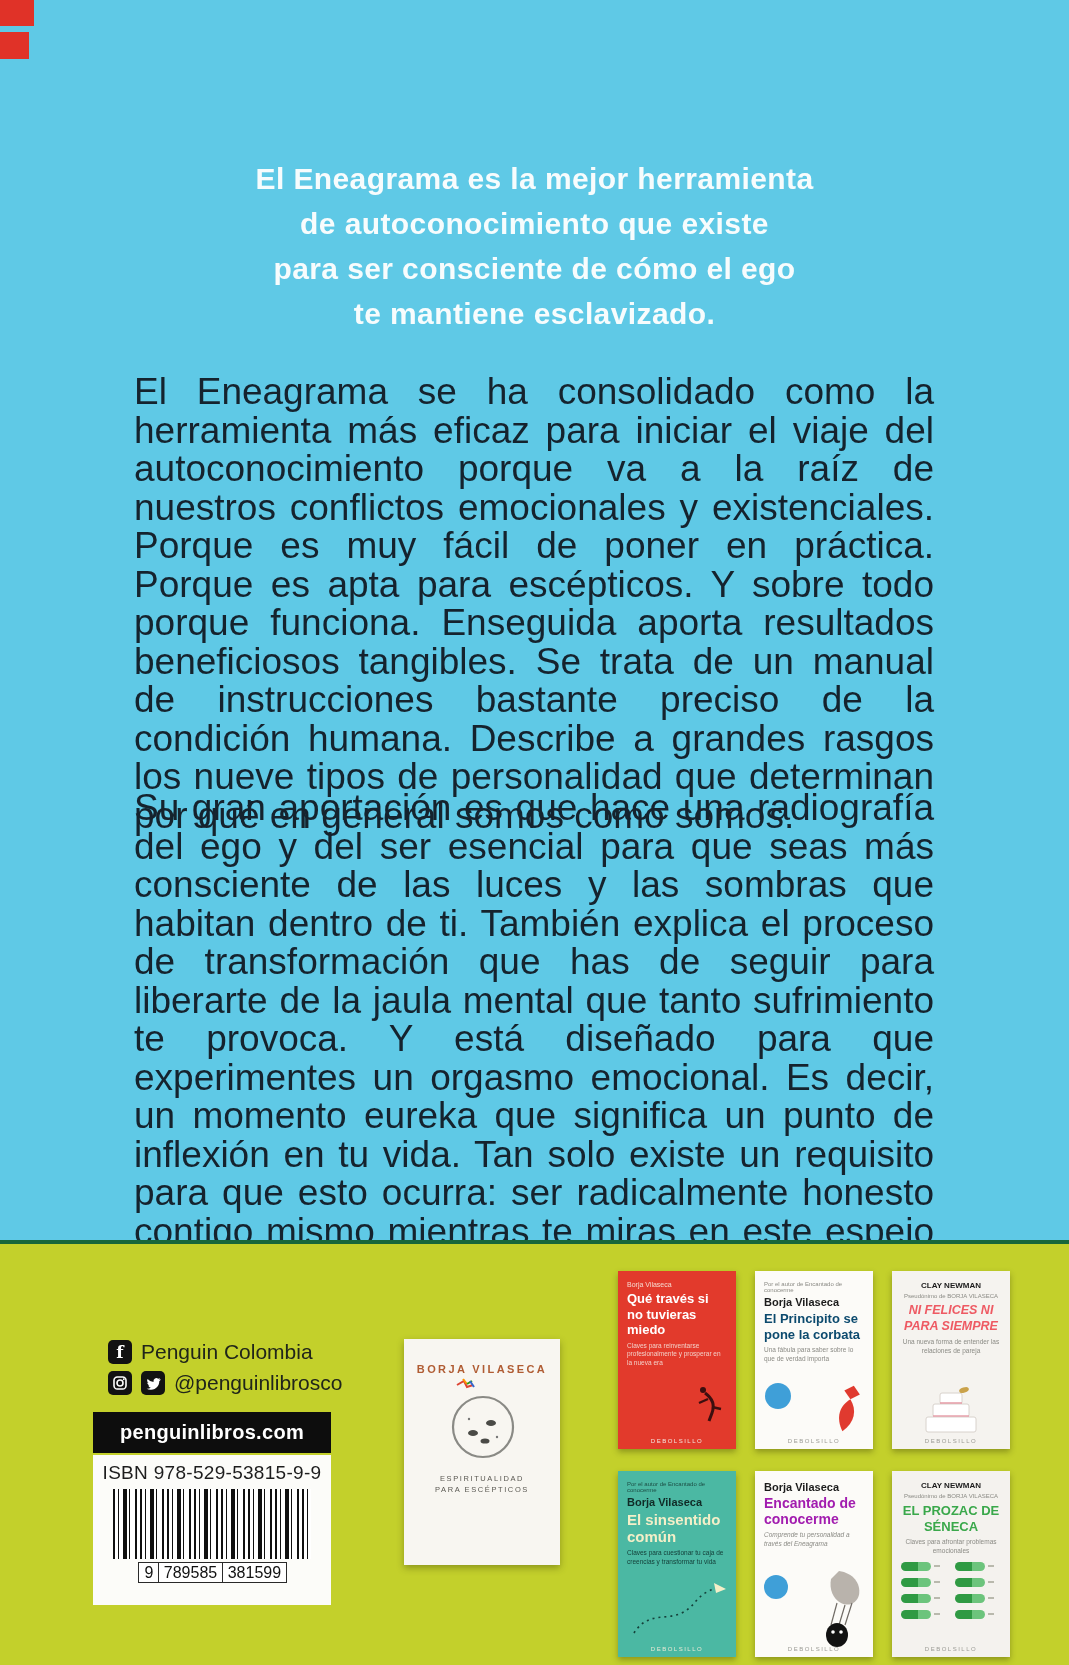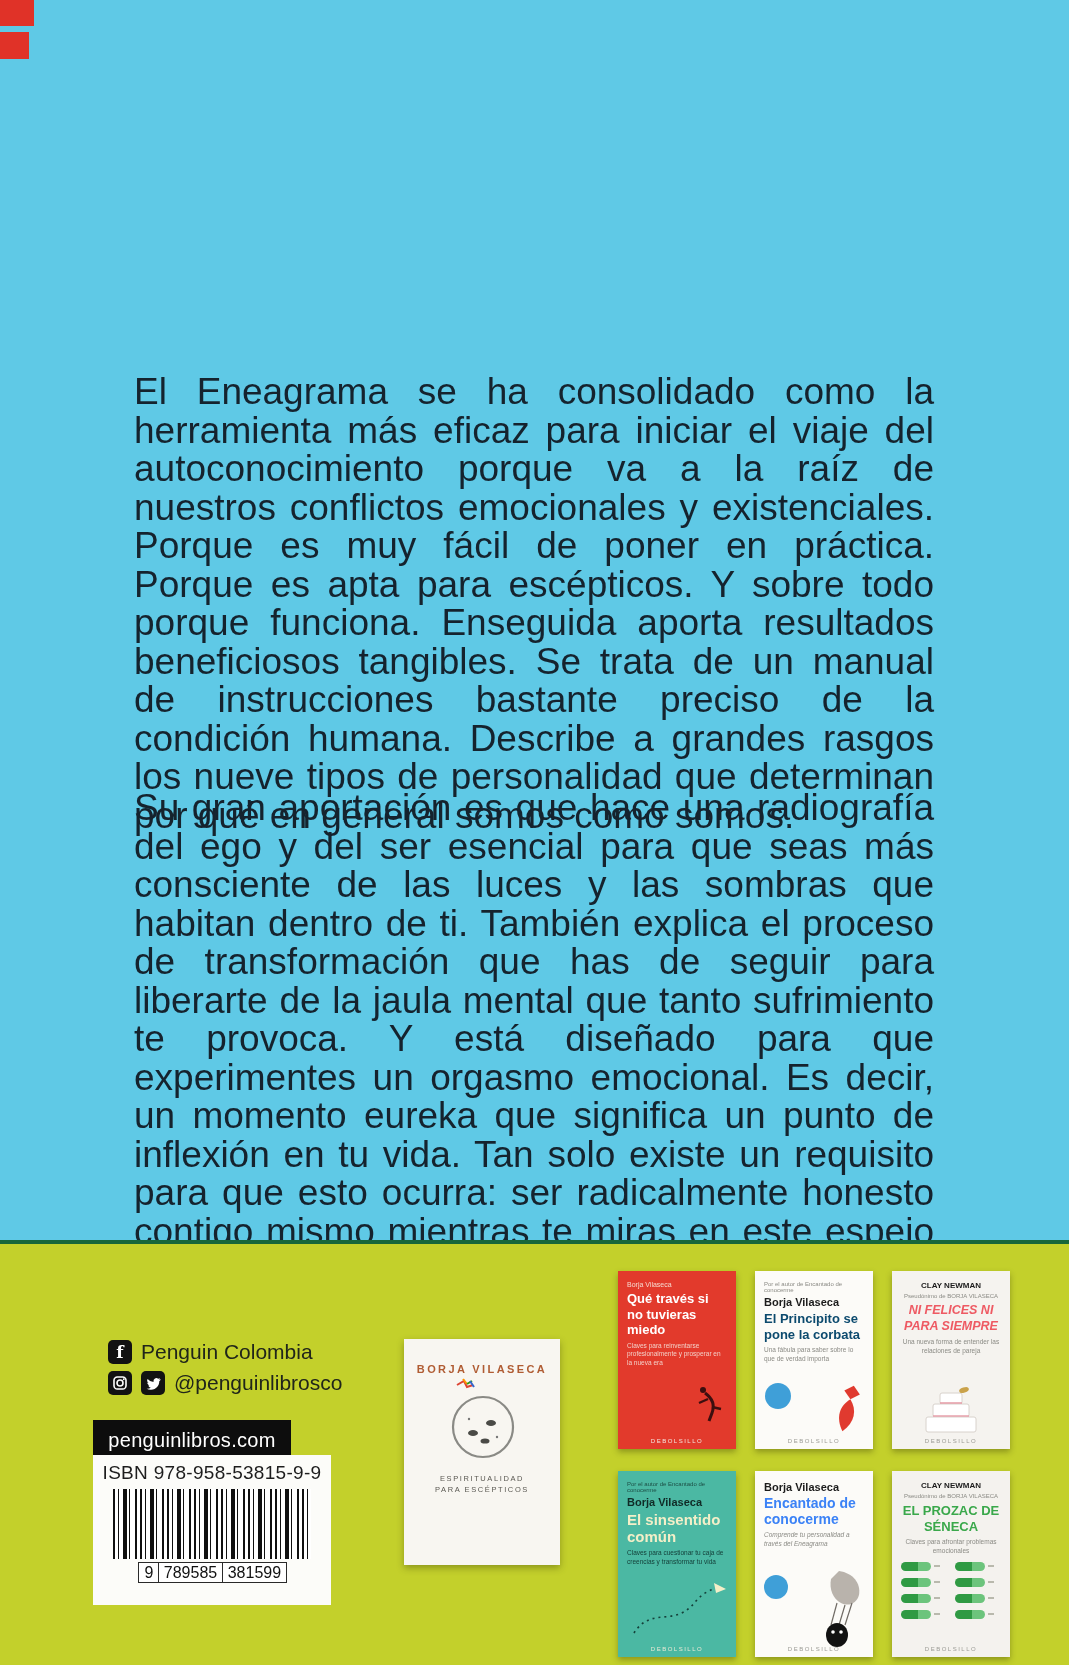--- a/index.html
+++ b/index.html
@@ -28,23 +28,23 @@
   .yellow-section{position:absolute;left:0;top:1240px;width:1069px;height:425px;
                   background:#c3d02b;border-top:4px solid #17673a;box-sizing:border-box;}
 
   
   .social{position:absolute;left:108px;top:96px;color:#20251a;font-size:21px;}
   .social-row{display:flex;align-items:center;gap:9px;margin-bottom:7px;}
   .sicon{width:24px;height:24px;border-radius:5px;background:#121212;display:flex;
          align-items:center;justify-content:center;flex:0 0 auto;}
   .sicon .f{color:#fff;font-weight:bold;font-size:17px;font-family:"DejaVu Serif",serif;line-height:1;}
 
-  .website-bar{position:absolute;left:93px;top:176px;width:198px;height:41px;background:#0d0d0d;
+  .website-bar{position:absolute;left:93px;top:168px;width:238px;height:41px;background:#0d0d0d;
                color:#fff;display:flex;align-items:center;justify-content:center;
-               font-weight:normal;font-size:20px;letter-spacing:.3px;}
+               font-weight:bold;font-size:20px;letter-spacing:.3px;}
   .isbn-box{position:absolute;left:93px;top:211px;width:238px;height:150px;background:#fcfcf9;
             display:flex;flex-direction:column;align-items:center;padding-top:7px;box-sizing:border-box;}
   .isbn-text{font-size:19px;color:#1d1d1d;letter-spacing:.3px;}
   .barcode{width:198px;height:70px;margin-top:5px;background-color:#fff;
     background-image:repeating-linear-gradient(90deg,
       #101010 0 2px, transparent 2px 5px,
       #101010 5px 6px, transparent 6px 10px,
       #101010 10px 14px, transparent 14px 16px,
       #101010 16px 17px, transparent 17px 22px,
       #101010 22px 24px, transparent 24px 27px);}
@@ -117,20 +117,26 @@
 </style>
 </head>
 <body>
 
 <div class="page" style="background-color: rgb(95, 201, 230);">
 
   <div class="blue-section">
     <div class="corner-red m1"></div>
     <div class="corner-red m2"></div>
 
+    <div class="headline" style="color: rgb(247, 252, 253);">
+      <span>El Eneagrama es la mejor herramienta</span>
+      <span>de autoconocimiento que existe</span>
+      <span>para ser consciente de cómo el ego</span>
+      <span>te mantiene esclavizado.</span>
+    </div>
 
     <p class="body-par par1" style="color: rgb(21, 35, 46);">El Eneagrama se ha consolidado como la herramienta más eficaz para iniciar el viaje del autoconocimiento porque va a la raíz de nuestros conflictos emocionales y existenciales. Porque es muy fácil de poner en práctica. Porque es apta para escépticos. Y sobre todo porque funciona. Enseguida aporta resultados beneficiosos tangibles. Se trata de un manual de instrucciones bastante preciso de la condición humana. Describe a grandes rasgos los nueve tipos de personalidad que determinan por qué en general somos como somos.</p>
     <p class="body-par par2" style="color: rgb(21, 35, 46);">Su gran aportación es que hace una radiografía del ego y del ser esencial para que seas más consciente de las luces y las sombras que habitan dentro de ti. También explica el proceso de transformación que has de seguir para liberarte de la jaula mental que tanto sufrimiento te provoca. Y está diseñado para que experimentes un orgasmo emocional. Es decir, un momento eureka que significa un punto de inflexión en tu vida. Tan solo existe un requisito para que esto ocurra: ser radicalmente honesto contigo mismo mientras te miras en este espejo del alma.</p>
 
   </div>
 
   <div class="yellow-section" style="background-color: rgb(195, 208, 43);">
 
     <div class="social">
       <div class="social-row">
@@ -153,21 +159,21 @@
           </svg>
         </span>
         <span>@penguinlibrosco</span>
       </div>
     </div>
 
     <div class="website-bar" style="background-color: rgb(13, 13, 13);">
       <span>penguinlibros.com</span>
     </div>
     <div class="isbn-box">
-      <div class="isbn-text">ISBN 978-958-53815-9-9</div>
+      <div class="isbn-text">ISBN 978-529-53815-9-9</div>
       <div class="barcode"></div>
       <div class="digits">
         <span>9</span>
         <span>789585</span>
         <span>381599</span>
       </div>
     </div>
 
     <div class="featured">
       <div class="fauthor">BORJA VILASECA</div>
@@ -241,21 +247,21 @@
         <div class="tagline">Claves para cuestionar tu caja de creencias y transformar tu vida</div>
         <svg class="art" width="98" height="58" viewBox="0 0 98 58">
           <path d="M4 52 C22 24 44 48 66 20 C72 13 78 10 84 8" stroke="#14403a" stroke-width="1.6" fill="none" stroke-dasharray="2 4"></path>
           <polygon points="84,2 96,8 86,12 85,7" fill="#f4efc8"></polygon>
         </svg>
         <div class="imprint">DEBOLSILLO</div>
       </div>
 
       <div class="bk bk5" style="background-color: rgb(252, 251, 248);">
         <div class="author">Borja Vilaseca</div>
-        <div class="title" style="color: #3b82f6;">Encantado de conocerme</div>
+        <div class="title" style="color: #a21caf;">Encantado de conocerme</div>
         <div class="tagline">Comprende tu personalidad a través del Eneagrama</div>
         <span class="badge"></span>
         <svg class="art" width="62" height="80" viewBox="0 0 62 80">
           <path d="M34 2 C48 4 56 14 54 26 C52 34 44 38 36 34 C28 30 24 20 26 10 Z" fill="#b9b3ac"></path>
           <line x1="32" y1="34" x2="26" y2="56" stroke="#6f6a64" stroke-width="1.2"></line>
           <line x1="40" y1="36" x2="34" y2="56" stroke="#6f6a64" stroke-width="1.2"></line>
           <line x1="47" y1="34" x2="40" y2="56" stroke="#6f6a64" stroke-width="1.2"></line>
           <ellipse cx="32" cy="66" rx="11" ry="12" fill="#121212"></ellipse>
           <circle cx="28" cy="63" r="1.8" fill="#fff"></circle>
           <circle cx="36" cy="63" r="1.8" fill="#fff"></circle>

